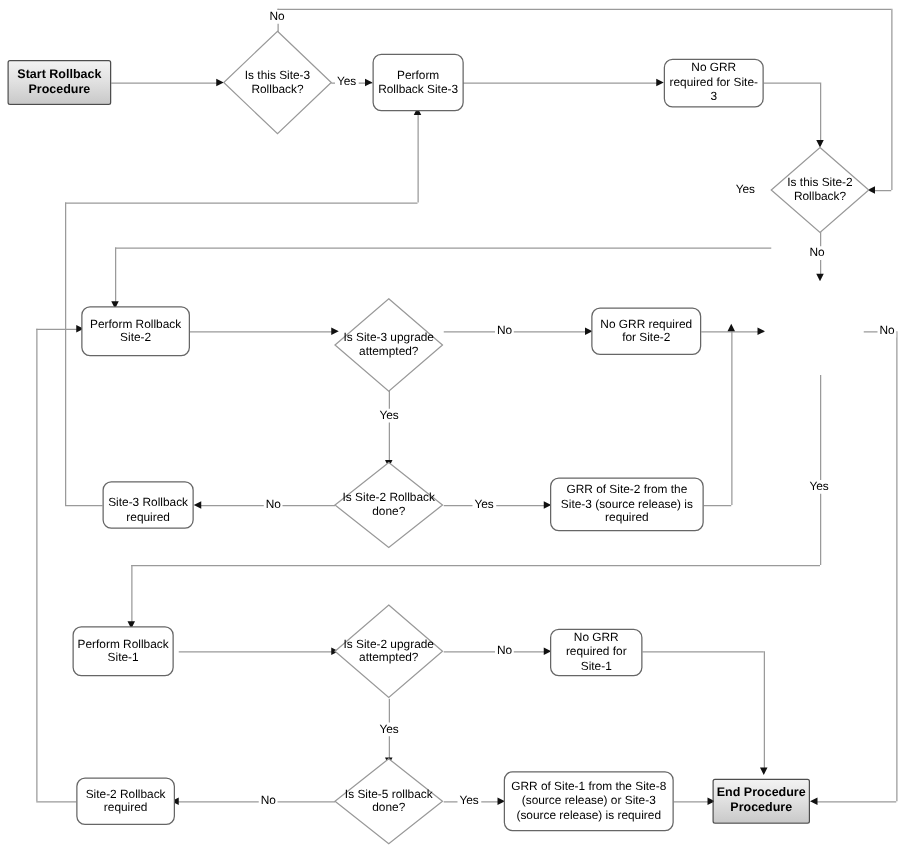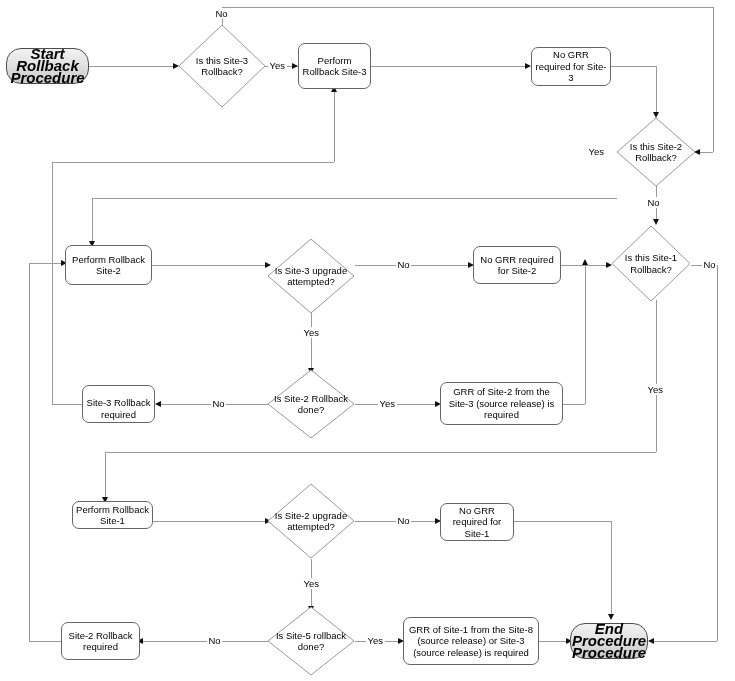--- a/index.html
+++ b/index.html
@@ -5,23 +5,23 @@
   html, body { margin:0; padding:0; background:#ffffff; }
   body { width:735px; height:681px; font-family:"Liberation Sans", sans-serif; }
   #canvas { position:relative; width:735px; height:681px; overflow:hidden; background:#fff;padding-left:24px; }
 
   .node { position:absolute; box-sizing:border-box; display:flex; align-items:center;
           justify-content:center; text-align:center; color:#000; }
 
   
   .proc { border:1px solid #666; border-radius:7px; background:#ffffff;
           font-size:9.5px; line-height:11.5px; padding:2px 3px; }
-  .terminal { border:1px solid #4d4d4d; border-radius:15px;
+  .terminal { border:1px solid #4d4d4d; border-radius:2px;
               background:linear-gradient(180deg,#f2f2f2 0%,#e2e2e2 45%,#c9c9c9 100%);
-              font-size:15px; font-weight:bold; line-height:12px;font-style:italic; }
+              font-size:10px; font-weight:bold; line-height:12px; }
 
   
   .dia { position:absolute; }
   .dia svg { position:absolute; left:0; top:0; }
   .dia .dlabel { position:absolute; left:0; top:0; width:100%; height:100%;
                  display:flex; align-items:center; justify-content:center;
                  text-align:center; font-size:9.5px; line-height:11.5px; color:#000; }
 
   
   .h, .v { position:absolute; background:#9a9a9a; }
@@ -183,43 +183,37 @@
     <svg width="88" height="76" viewBox="0 0 88 76">
       <polygon points="44,1 87,38 44,75 1,38" fill="#ffffff" stroke="#999999" stroke-width="1"></polygon>
     </svg>
     <div class="dlabel">Is Site-3 upgrade attempted?</div>
   </div>
 
   <div class="node proc" style="left:473px; top:246px; width:88px; height:38px;">
     <span>No GRR required for Site-2</span>
   </div>
 
-  <div class="dia" style="left:611px; top:225px; width:80px; height:77px;">
-    <svg width="80" height="77" viewBox="0 0 80 77">
-      <polygon points="40,1 79,38.5 40,76 1,38.5" fill="#ffffff" stroke="#999999" stroke-width="1"></polygon>
-    </svg>
-    <div class="dlabel">Is this Site-1 Rollback?</div>
-  </div>
 
   <div class="node proc" style="left:82px; top:385px; width:73px; height:38px;align-items:flex-end;">
     <span>Site-3 Rollback required</span>
   </div>
 
   <div class="dia" style="left:267px; top:369px; width:88px; height:70px;">
     <svg width="88" height="70" viewBox="0 0 88 70">
       <polygon points="44,1 87,35 44,69 1,35" fill="#ffffff" stroke="#999999" stroke-width="1"></polygon>
     </svg>
     <div class="dlabel">Is Site-2 Rollback done?</div>
   </div>
 
   <div class="node proc" style="left:440px; top:382px; width:123px; height:43px;">
     <span>GRR of Site-2 from the Site-3 (source release) is required</span>
   </div>
 
-  <div class="node proc" style="left:72px; top:501px; width:81px; height:28px;">
+  <div class="node proc" style="left:58px; top:501px; width:81px; height:40px;">
     <span>Perform Rollback Site-1</span>
   </div>
 
   <div class="dia" style="left:267px; top:483px; width:88px; height:76px;">
     <svg width="88" height="76" viewBox="0 0 88 76">
       <polygon points="44,1 87,38 44,75 1,38" fill="#ffffff" stroke="#999999" stroke-width="1"></polygon>
     </svg>
     <div class="dlabel">Is Site-2 upgrade attempted?</div>
   </div>
 

